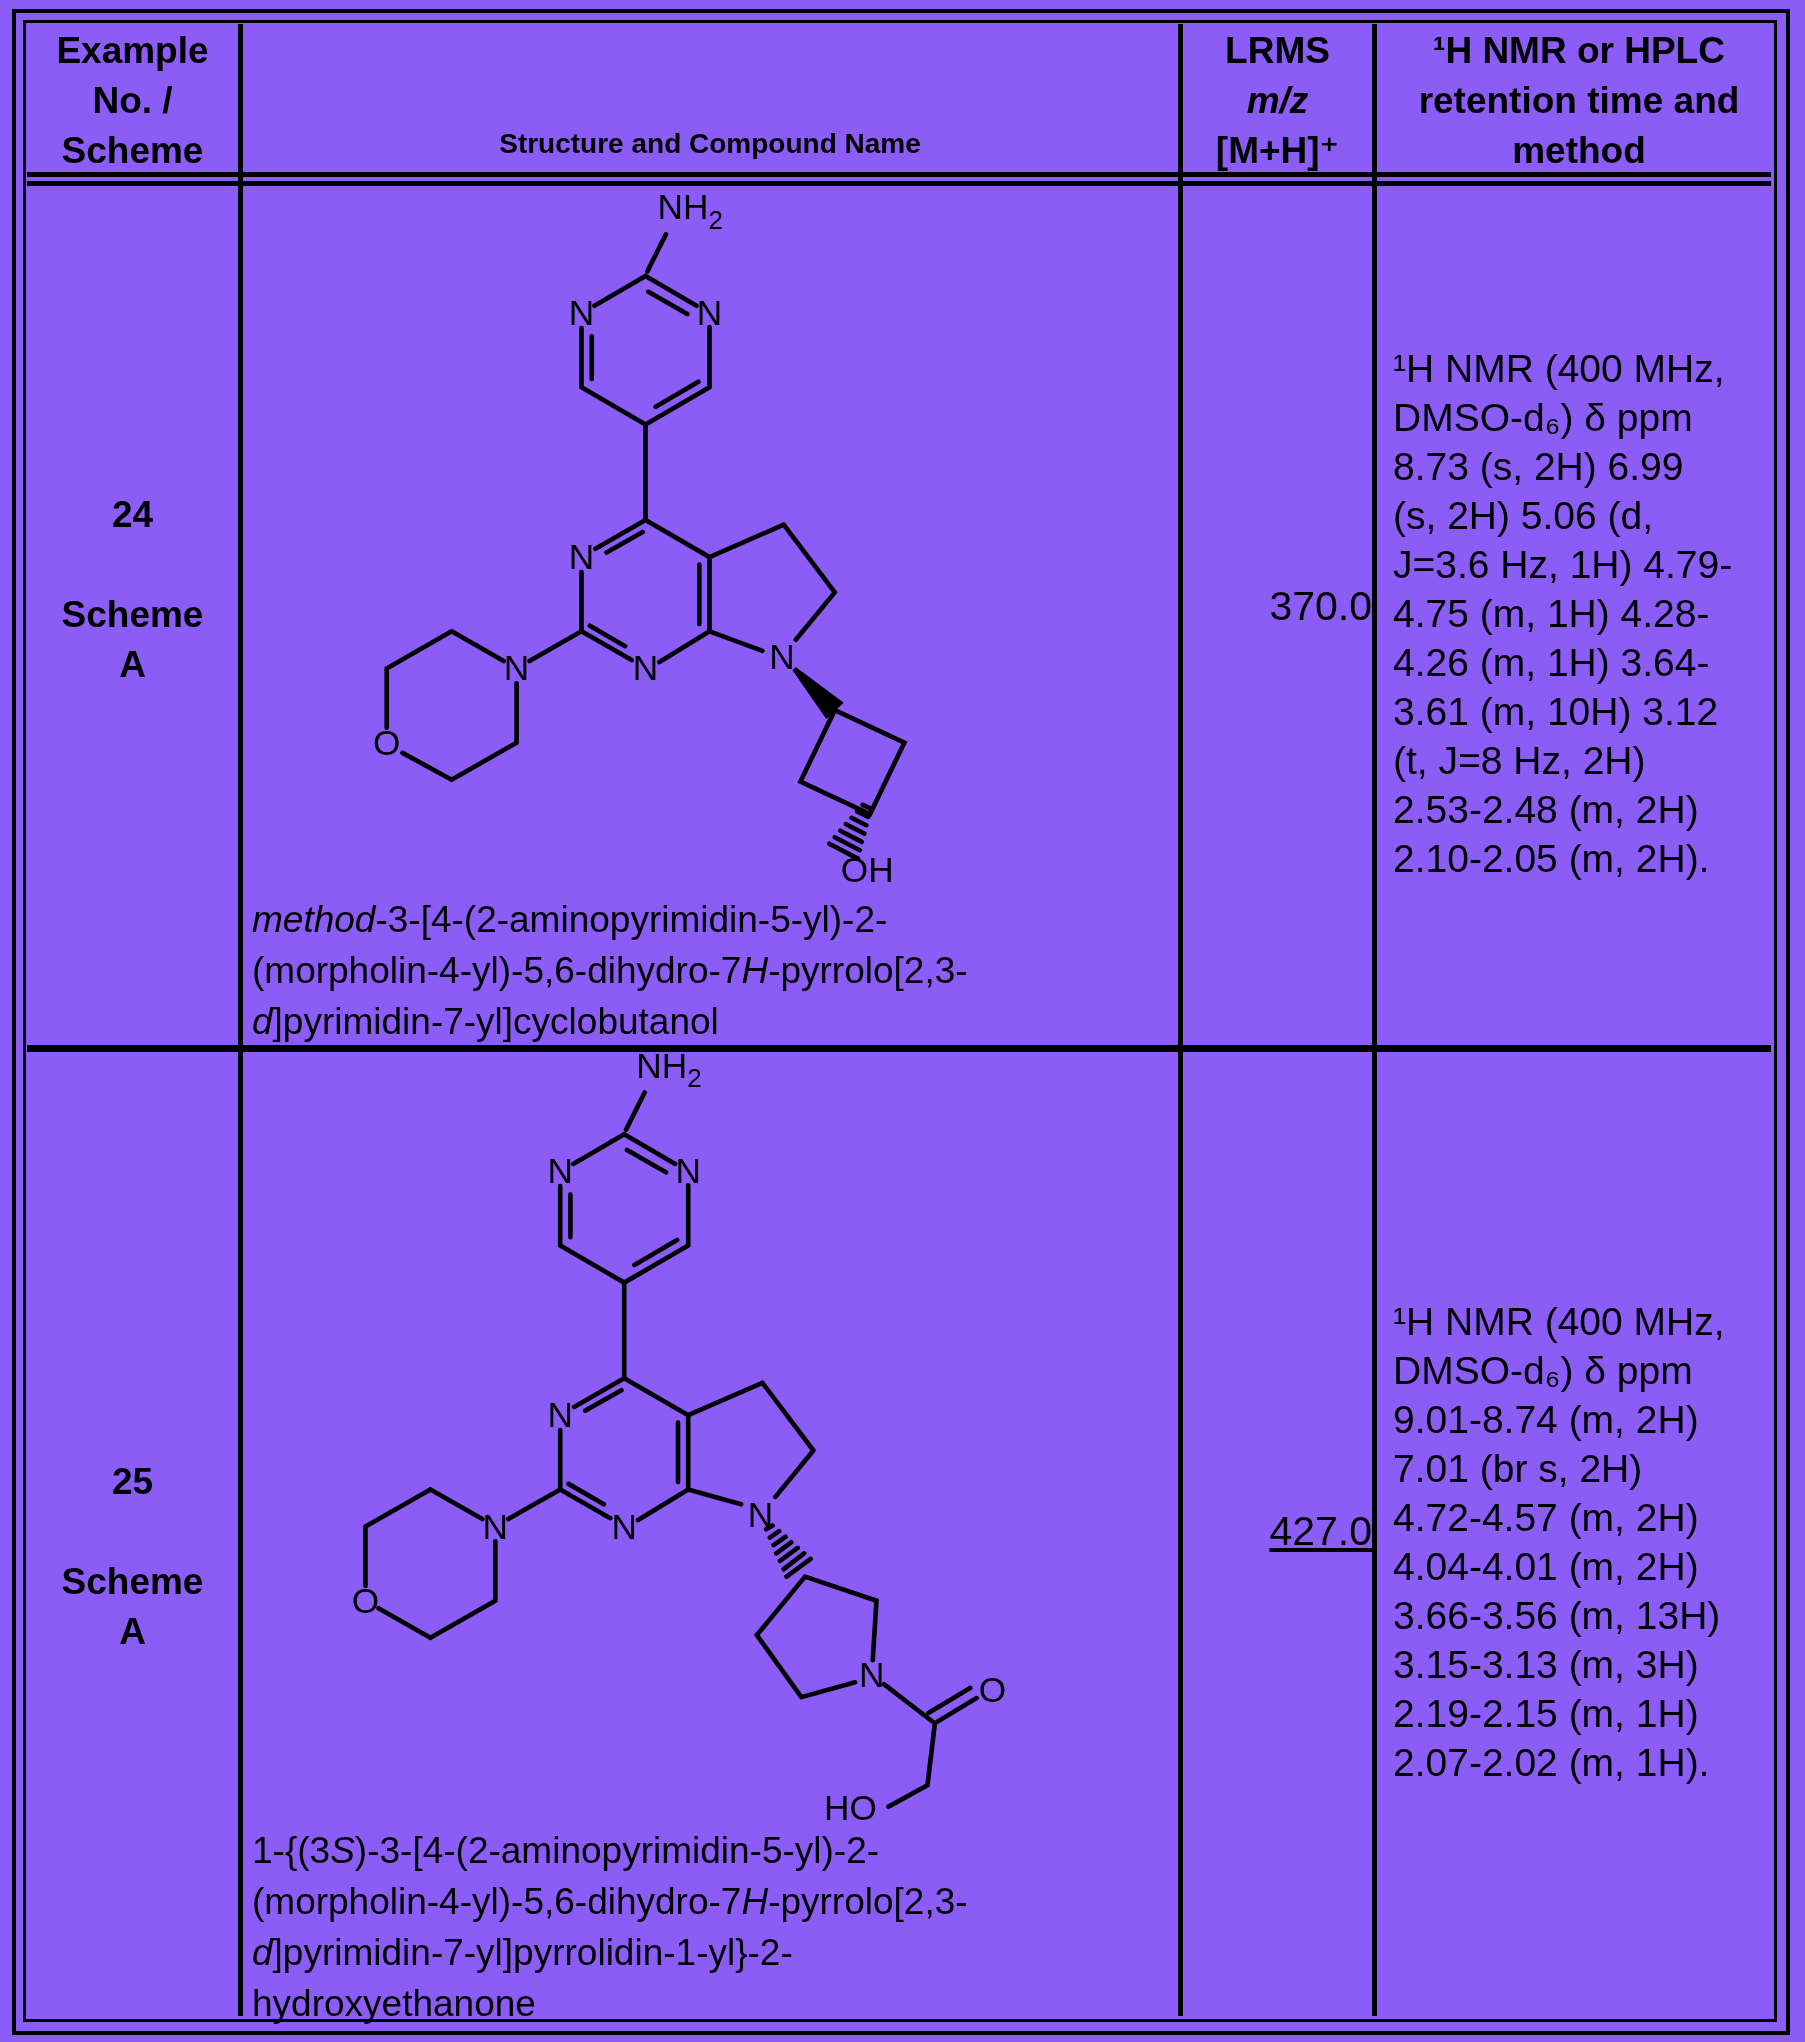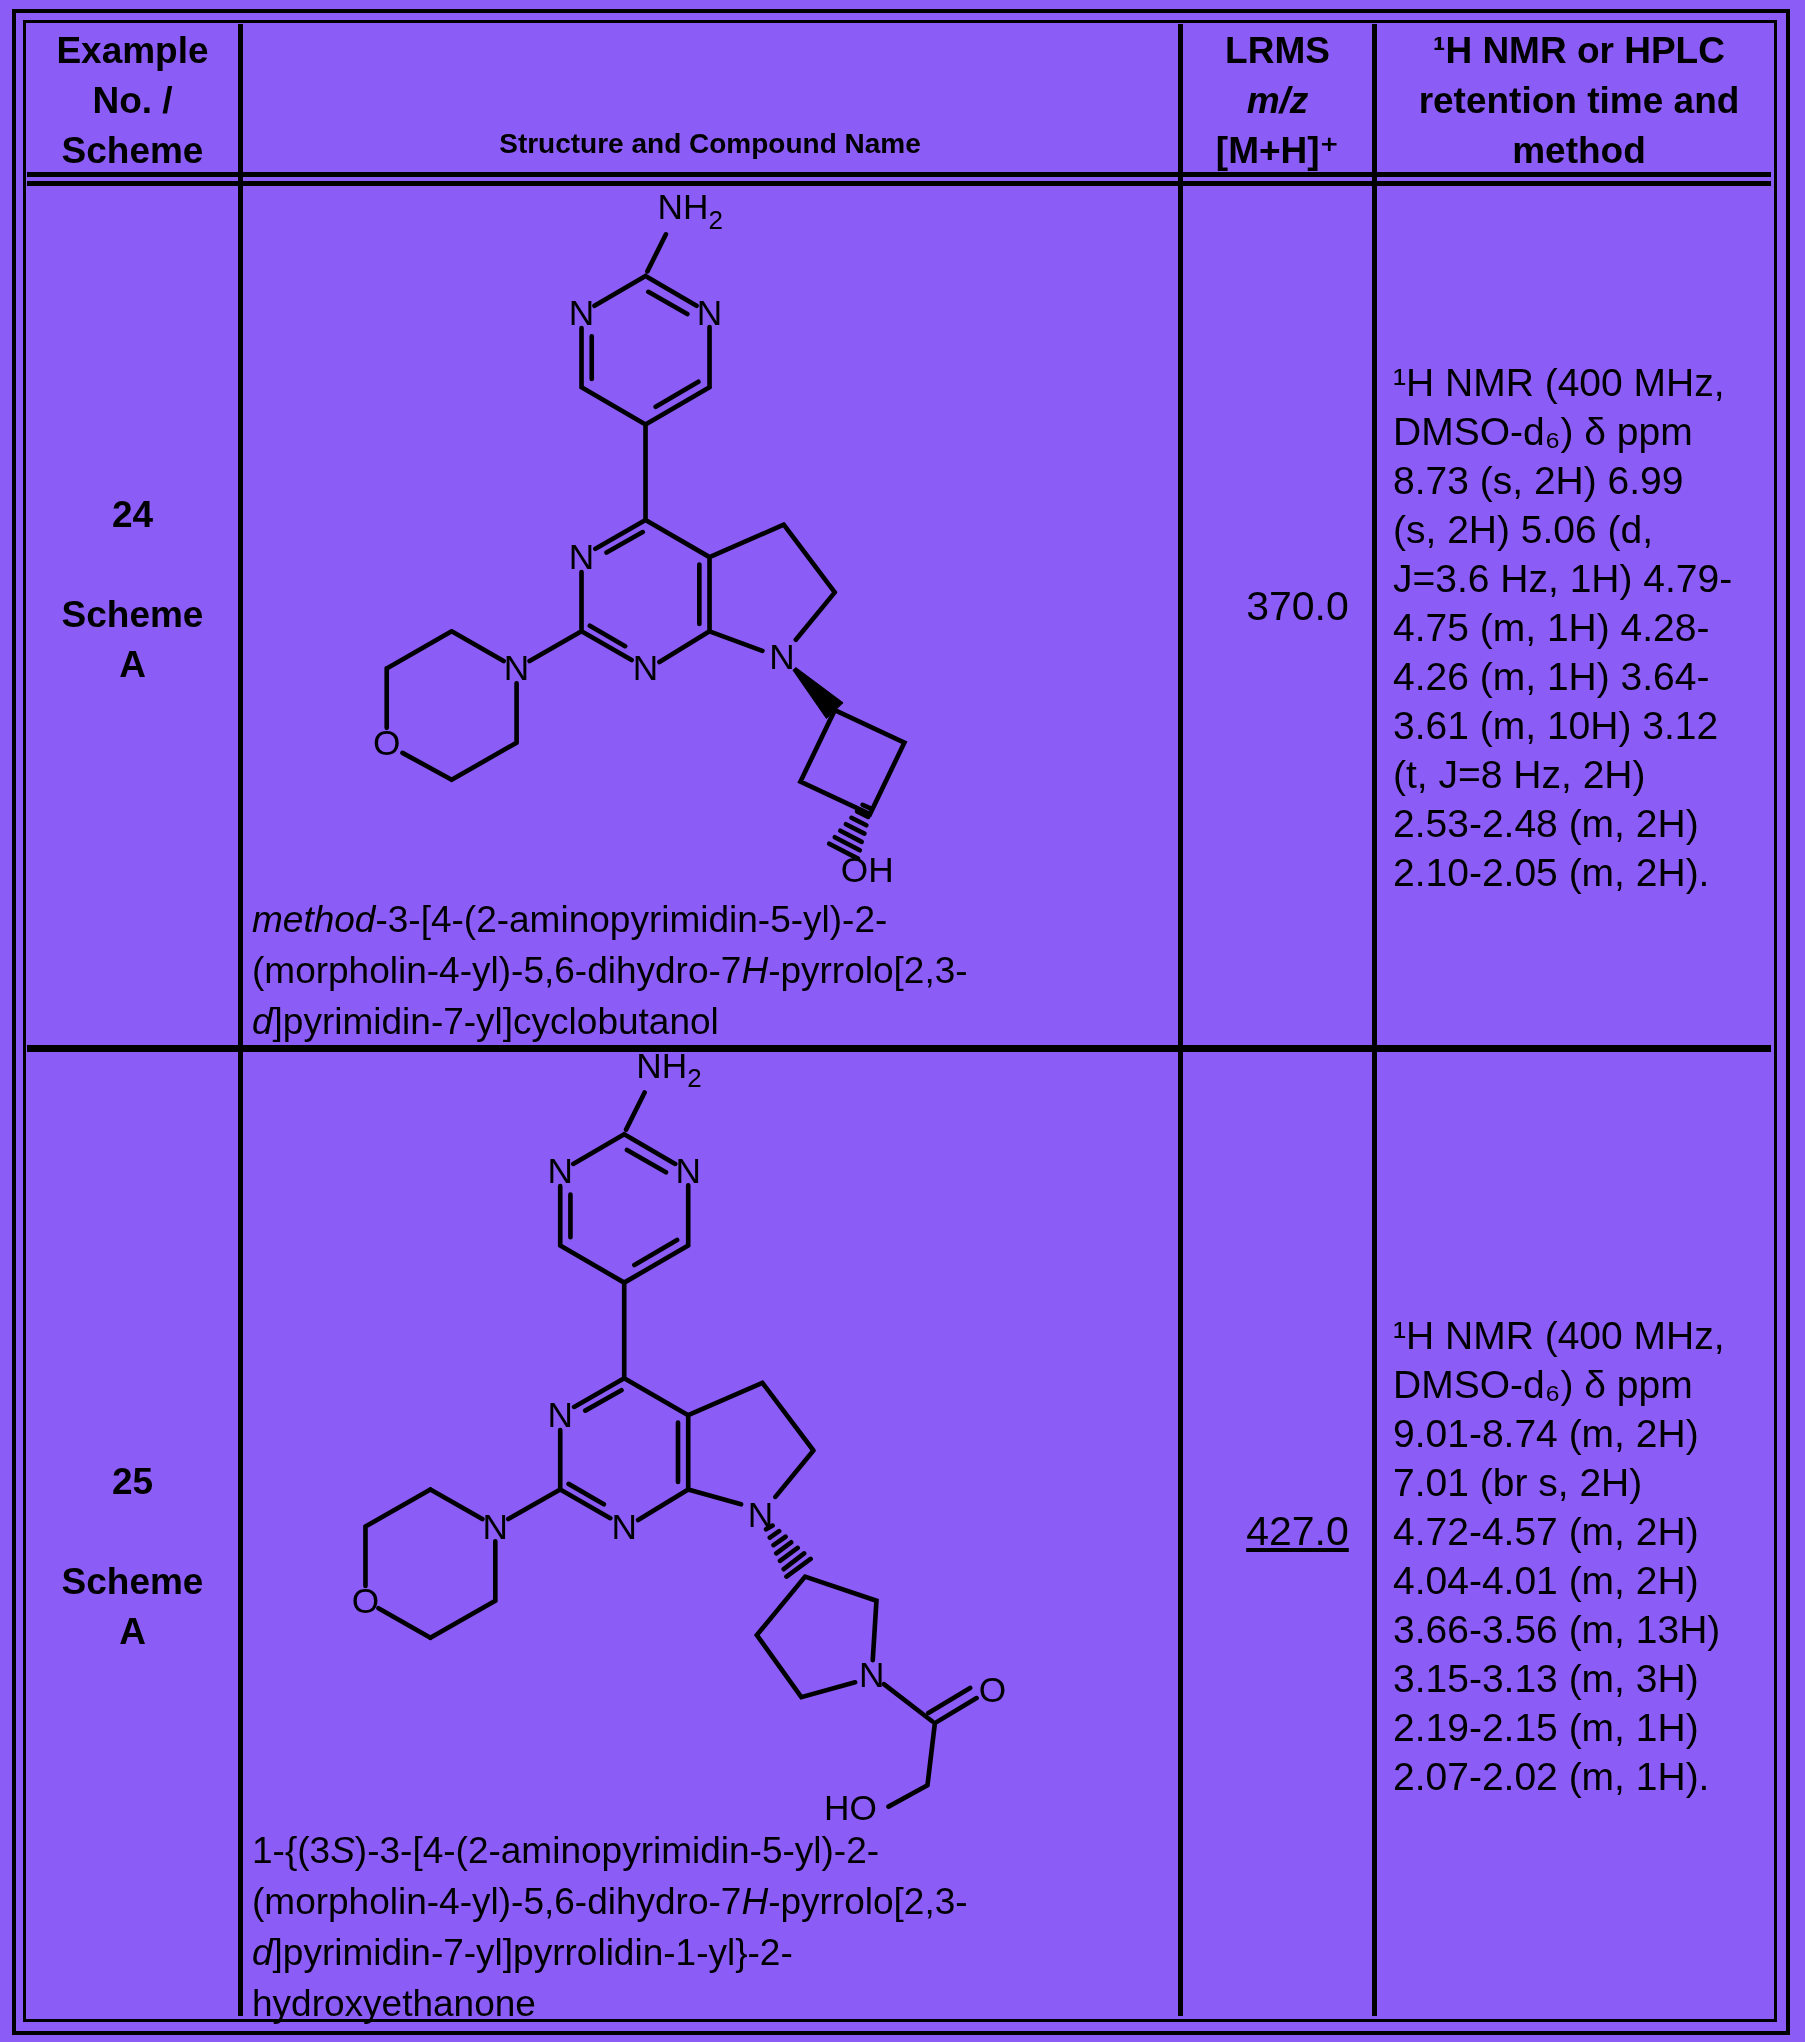--- a/index.html
+++ b/index.html
@@ -9,22 +9,22 @@
   .frame{position:absolute;border:4.6px solid #000;}
   .frame2{position:absolute;border:3.7px solid #000;}
   .vline{position:absolute;width:4.6px;background:#000;}
   .hline{position:absolute;height:4.6px;background:#000;}
   .hline-thick{position:absolute;height:6.5px;background:#000;}
   .hdr{position:absolute;font-weight:bold;text-align:center;white-space:pre-line;
        font-size:37px;line-height:50px;}
   .hdr-structure{position:absolute;font-weight:bold;text-align:center;font-size:28px;line-height:41px;}
   .idcell{position:absolute;font-weight:bold;text-align:center;white-space:pre-line;
        font-size:37px;line-height:50px;}
-  .lrms{position:absolute;text-align:center;font-size:41px;padding-left:20px;}
-  .nmr{position:absolute;font-size:39px;line-height:49px;white-space:pre;margin-top:14px;}
+  .lrms{position:absolute;text-align:right;font-size:41px;}
+  .nmr{position:absolute;font-size:39px;line-height:49px;white-space:pre;}
   .cname{position:absolute;font-size:37px;line-height:51px;}
   svg text{font-family:"Liberation Sans","DejaVu Sans",sans-serif;font-size:38px;fill:#000;}
   svg .sub{font-size:28px;}
   i{font-style:italic;}
 </style>
 </head>
 <body>
 
 <div id="page">
 

